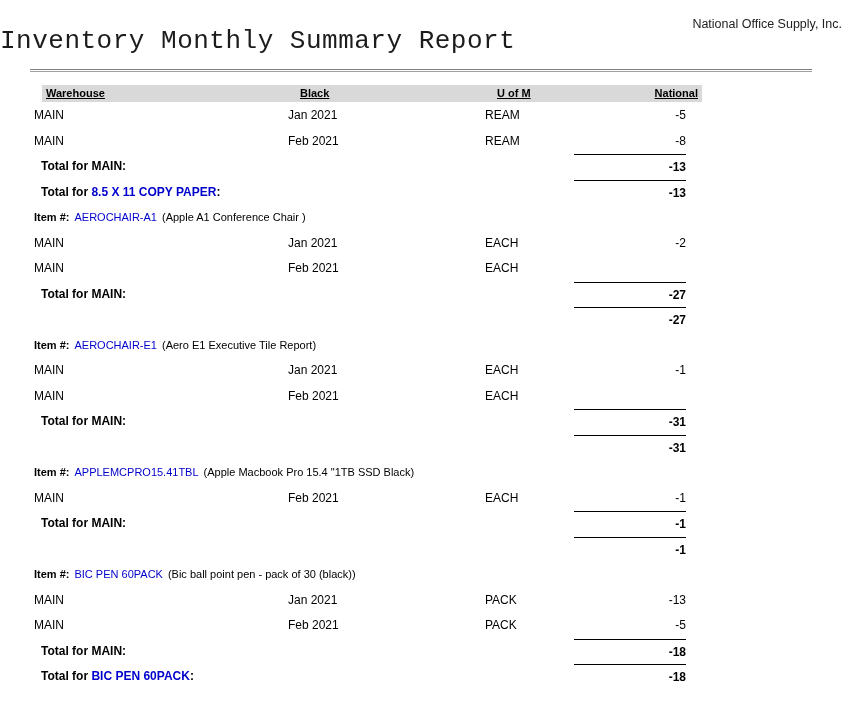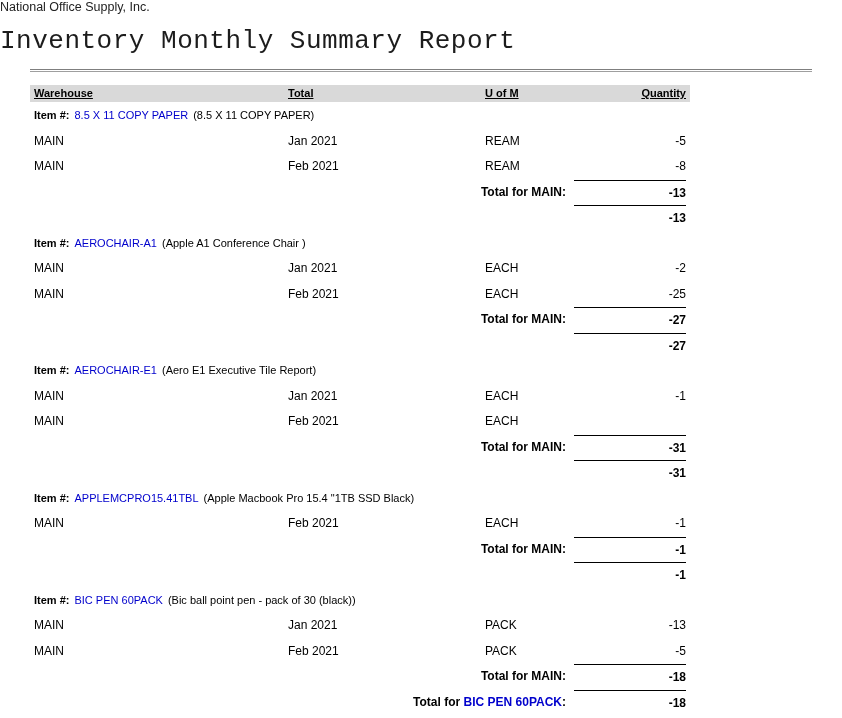--- a/index.html
+++ b/index.html
@@ -6,113 +6,112 @@
   html, body { background: #ffffff; }
   body {
     width: 842px; height: 718px;
     font-family: "Liberation Sans", sans-serif;
     color: #000;
     overflow: hidden;
   }
   .page { position: relative; width: 842px; height: 718px; background: #fff; }
 
   .company {
-    position: absolute; top: 0; left: 0; width: 100%;
-    text-align: left; font-size: 12.5px; color: #222;
+    position: absolute; top: 17px; left: 0; width: 100%;
+    text-align: right; font-size: 12.5px; color: #222;
   }
   .title {
     position: absolute; top: 26px; left: 0; width: 100%;
     text-align: left; font-size: 26px; color: #1c1c1c; letter-spacing: .5px; font-family: Liberation Mono, monospace;
   }
   .divider {
     position: absolute; top: 69px; left: 30px; width: 782px; height: 3px;
     border-top: 1px solid #7f7f7f; border-bottom: 1px solid #9f9f9f;
   }
 
   .col-headers {
-    position: absolute; top: 85px; left: 30px; width: 660px; height: 17px;
+    position: absolute; top: 85px; left: 42px; width: 660px; height: 17px;
     background: var(--header-bg, #d9d9d9);
   }
   .hdr {
     position: absolute; top: 0; height: 17px; line-height: 17px;
     font-size: 11px; font-weight: bold; text-decoration: underline; color: #000;
   }
 
   .body-area { position: absolute; top: 103px; left: 30px; width: 660px; }
 
   .row { position: relative; height: 25.5px; }
   .cell {
     position: absolute; top: 0; height: 100%; line-height: 25.5px;
     font-size: 12px; color: #000; white-space: nowrap;
   }
   .c-wh    { left: 4px;   width: 240px; }
   .c-month { left: 258px; width: 180px; }
   .c-uom   { left: 455px; width: 100px; }
   .c-qty   { left: 544px; width: 112px; text-align: right; }
-  .total-label { left: 0; width: 536px; text-align: right; }
+  .total-label { left: 11px; width: 536px; text-align: left; }
 
   .item-header {
     line-height: 25.5px; font-size: 11px; padding-left: 4px; white-space: nowrap;
   }
   .b { font-weight: bold; }
   .blue { color: var(--blue, #0000cc); }
   .pad { margin-right: 5px; }
   .topline { border-top: 1px solid #000; }
 </style>
 </head>
 <body>
 
 <div class="page">
   <div class="company">National Office Supply, Inc.</div>
   <div class="title">Inventory Monthly Summary Report</div>
   <div class="divider"></div>
 
   <div class="col-headers">
     <span class="hdr c-wh">Warehouse</span>
-    <span class="hdr c-month">Total</span>
+    <span class="hdr c-month">Black</span>
     <span class="hdr c-uom">U of M</span>
-    <span class="hdr c-qty">Quantity</span>
+    <span class="hdr c-qty">National</span>
   </div>
 
   <div class="body-area">
       <div class="item-group">
-        <div class="row item-header"><span class="b pad">Item #:</span><span class="blue pad">8.5 X 11 COPY PAPER</span><span>(8.5 X 11 COPY PAPER)</span></div>
         <div class="row data-row">
           <span class="cell c-wh">MAIN</span>
           <span class="cell c-month">Jan 2021</span>
           <span class="cell c-uom">REAM</span>
           <span class="cell c-qty">-5</span>
         </div>
         <div class="row data-row">
           <span class="cell c-wh">MAIN</span>
           <span class="cell c-month">Feb 2021</span>
           <span class="cell c-uom">REAM</span>
           <span class="cell c-qty">-8</span>
         </div>
         <div class="row total-row">
           <span class="cell total-label b">Total for MAIN:</span>
           <span class="cell c-qty b topline">-13</span>
         </div>
         <div class="row total-row">
+          <span class="cell total-label b"><span class="b">Total for </span><span class="blue b">8.5 X 11 COPY PAPER</span><span class="b">:</span></span>
           <span class="cell c-qty b topline">-13</span>
         </div>
       </div>
       <div class="item-group">
         <div class="row item-header"><span class="b pad">Item #:</span><span class="blue pad">AEROCHAIR-A1</span><span>(Apple A1 Conference Chair )</span></div>
         <div class="row data-row">
           <span class="cell c-wh">MAIN</span>
           <span class="cell c-month">Jan 2021</span>
           <span class="cell c-uom">EACH</span>
           <span class="cell c-qty">-2</span>
         </div>
         <div class="row data-row">
           <span class="cell c-wh">MAIN</span>
           <span class="cell c-month">Feb 2021</span>
           <span class="cell c-uom">EACH</span>
-          <span class="cell c-qty">-25</span>
         </div>
         <div class="row total-row">
           <span class="cell total-label b">Total for MAIN:</span>
           <span class="cell c-qty b topline">-27</span>
         </div>
         <div class="row total-row">
           <span class="cell c-qty b topline">-27</span>
         </div>
       </div>
       <div class="item-group">

